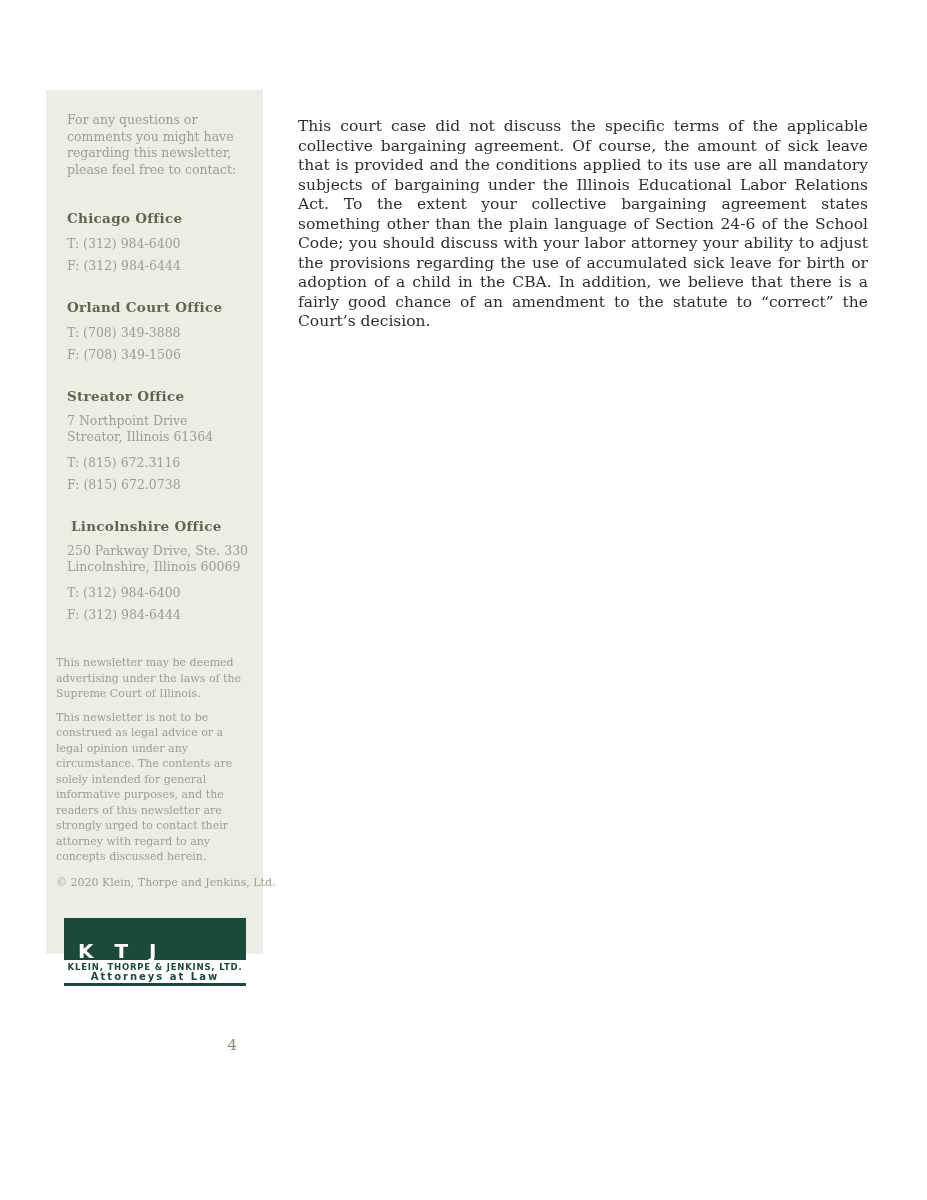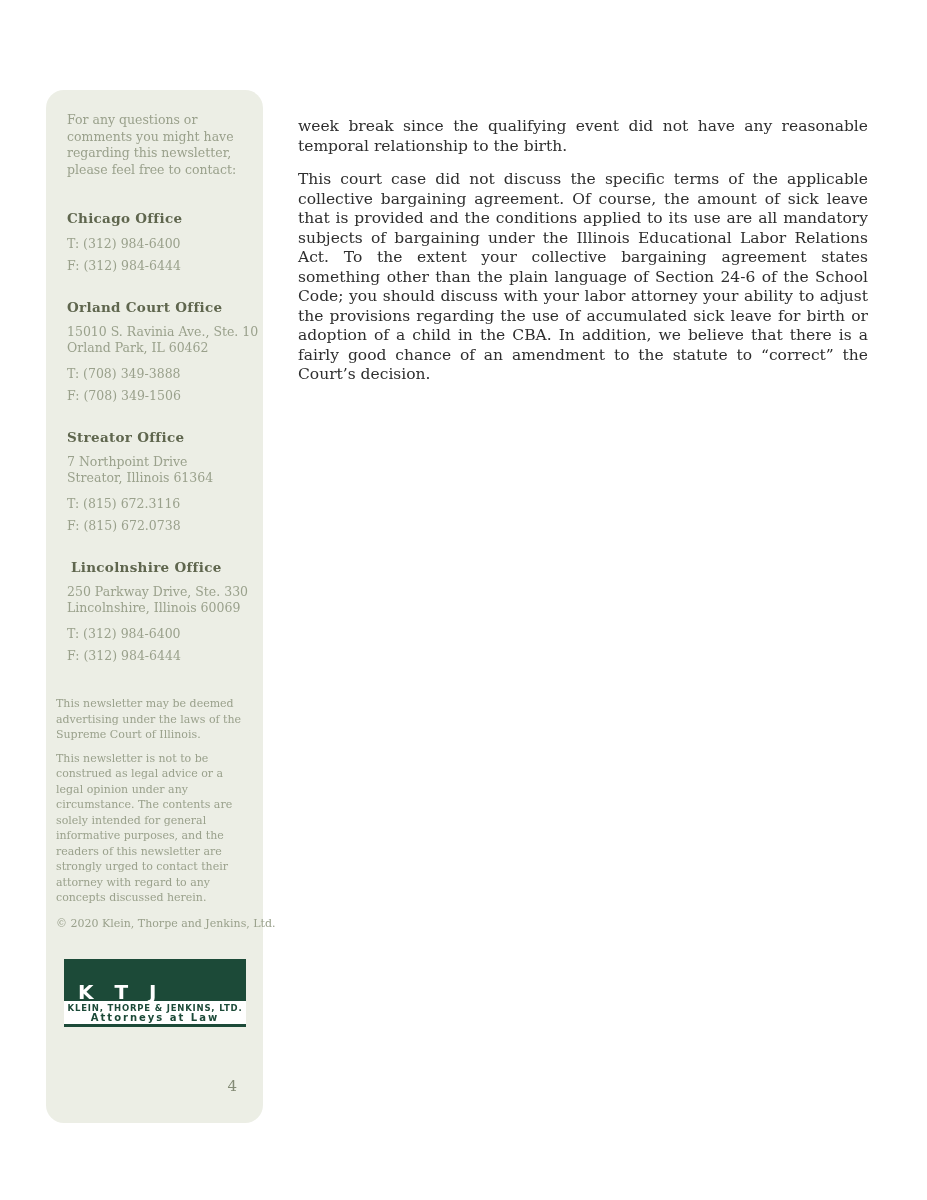--- a/index.html
+++ b/index.html
@@ -22,25 +22,24 @@
     position:relative;
     width:927px;height:1200px;
     background:var(--page_bg);
     overflow:hidden;
   }
 
   
   .sidebar{
     position:absolute;
     left:46px;top:90px;
-    width:217px;height:1033px;
+    width:217px;height:864px;
     background:var(--sidebar_bg);
     padding:22px 14px 14px 21px;
     color:var(--sidebar_text);
-    border-radius:18px;
   }
   .intro{
     font-size:12.5px;
     line-height:16.5px;
     margin-bottom:32px;
   }
   .office{margin-bottom:25px;}
   .office-name{
     font-size:13.5px;
     font-weight:bold;
@@ -150,24 +149,20 @@
     <p class="intro">For any questions or comments you might have regarding this newsletter, please feel free to contact:</p>
 
     <div class="office">
       <h3 class="office-name">Chicago Office</h3>
       <p class="office-tel">T: (312) 984-6400</p>
       <p class="office-tel">F: (312) 984-6444</p>
     </div>
 
     <div class="office">
       <h3 class="office-name">Orland Court Office</h3>
-      <div class="office-addr">
-        <div>15010 S. Ravinia Ave., Ste. 10</div>
-        <div>Orland Park, IL 60462</div>
-      </div>
       <p class="office-tel">T: (708) 349-3888</p>
       <p class="office-tel">F: (708) 349-1506</p>
     </div>
 
     <div class="office">
       <h3 class="office-name">Streator Office</h3>
       <div class="office-addr">
         <div>7 Northpoint Drive</div>
         <div>Streator, Illinois 61364</div>
       </div>
@@ -199,17 +194,16 @@
         <div class="logo-firm">KLEIN, THORPE &amp; JENKINS, LTD.</div>
         <div class="logo-tagline">Attorneys at Law</div>
       </div>
     </div>
 
     <div class="page-num">4</div>
 
   </aside>
 
   <main class="content">
-    <p>week break since the qualifying event did not have any reasonable temporal relationship to the birth.</p>
     <p>This court case did not discuss the specific terms of the applicable collective bargaining agreement. Of course, the amount of sick leave that is provided and the conditions applied to its use are all mandatory subjects of bargaining under the Illinois Educational Labor Relations Act. To the extent your collective bargaining agreement states something other than the plain language of Section 24-6 of the School Code; you should discuss with your labor attorney your ability to adjust the provisions regarding the use of accumulated sick leave for birth or adoption of a child in the CBA. In addition, we believe that there is a fairly good chance of an amendment to the statute to “correct” the Court’s decision.</p>
   </main>
 
 </div>
 
 </body></html>

